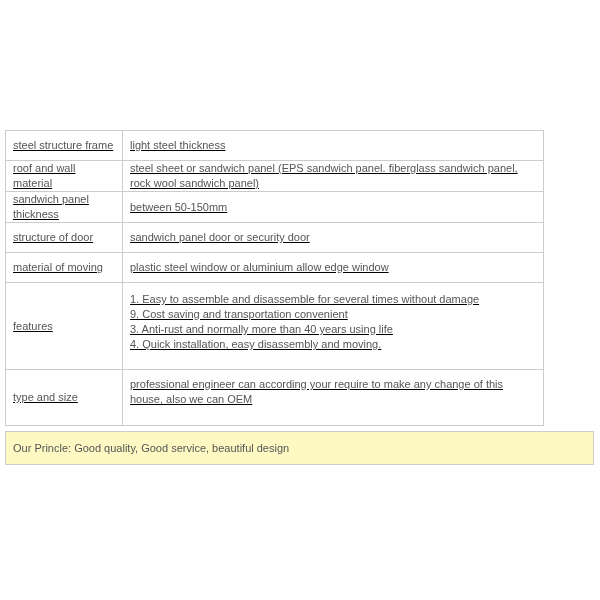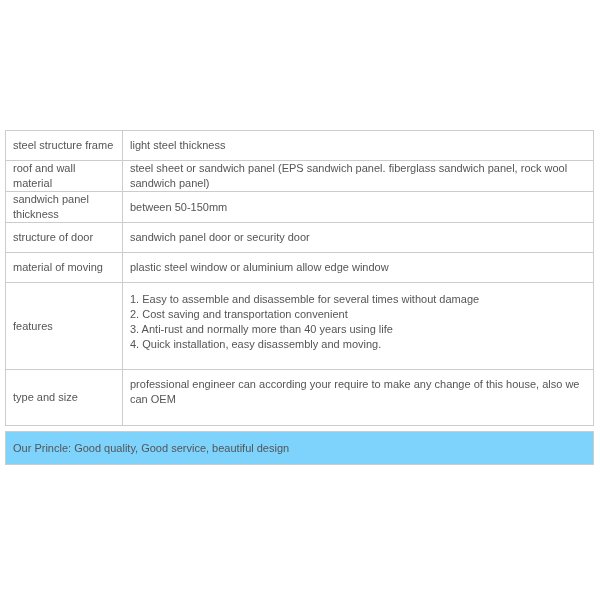--- a/index.html
+++ b/index.html
@@ -18,22 +18,23 @@
     background: #ffffff;
   }
   .spec-wrap {
     position: absolute;
     left: 5px;
     top: 130px;
     width: 589px;
   }
   table.spec-table {
     border-collapse: collapse;
-    width: 589px;
+    width: 539px;
     table-layout: fixed;
+    text-decoration: underline;
   }
   table.spec-table td {
     border: 1px solid #cccccc;
     font-size: 11px;
     line-height: 15px;
     color: #555555;
     padding: 0 7px;
     vertical-align: middle;
     background: #ffffff;
     word-wrap: break-word;
@@ -49,21 +50,21 @@
   }
   .line { display: block; }
   .footer-note {
     margin-top: 5px;
     border: 1px solid #cccccc;
     height: 32px;
     line-height: 32px;
     padding: 0 7px;
     font-size: 11px;
     color: #555555;
-    background: #7dd3fc;
+    background: #fef9c3;
     white-space: nowrap;
     overflow: hidden;
   }
 </style>
 </head>
 <body>
 
 <div class="page">
   <div class="spec-wrap">
 
@@ -86,21 +87,21 @@
           <td class="value-cell">sandwich panel door or security door</td>
         </tr>
         <tr class="simple-row">
           <td class="label-cell">material of moving</td>
           <td class="value-cell">plastic steel window or aluminium allow edge window</td>
         </tr>
         <tr class="features-row">
           <td class="label-cell">features</td>
           <td class="value-cell">
             <span class="line">1. Easy to assemble and disassemble for several times without damage</span>
-            <span class="line">2. Cost saving and transportation convenient</span>
+            <span class="line">9. Cost saving and transportation convenient</span>
             <span class="line">3. Anti-rust and normally more than 40 years using life</span>
             <span class="line">4. Quick installation, easy disassembly and moving.</span>
           </td>
         </tr>
         <tr class="typesize-row">
           <td class="label-cell">type and size</td>
           <td class="value-cell">professional engineer can according your require to make any change of this house, also we can OEM</td>
         </tr>
       </tbody>
     </table>

